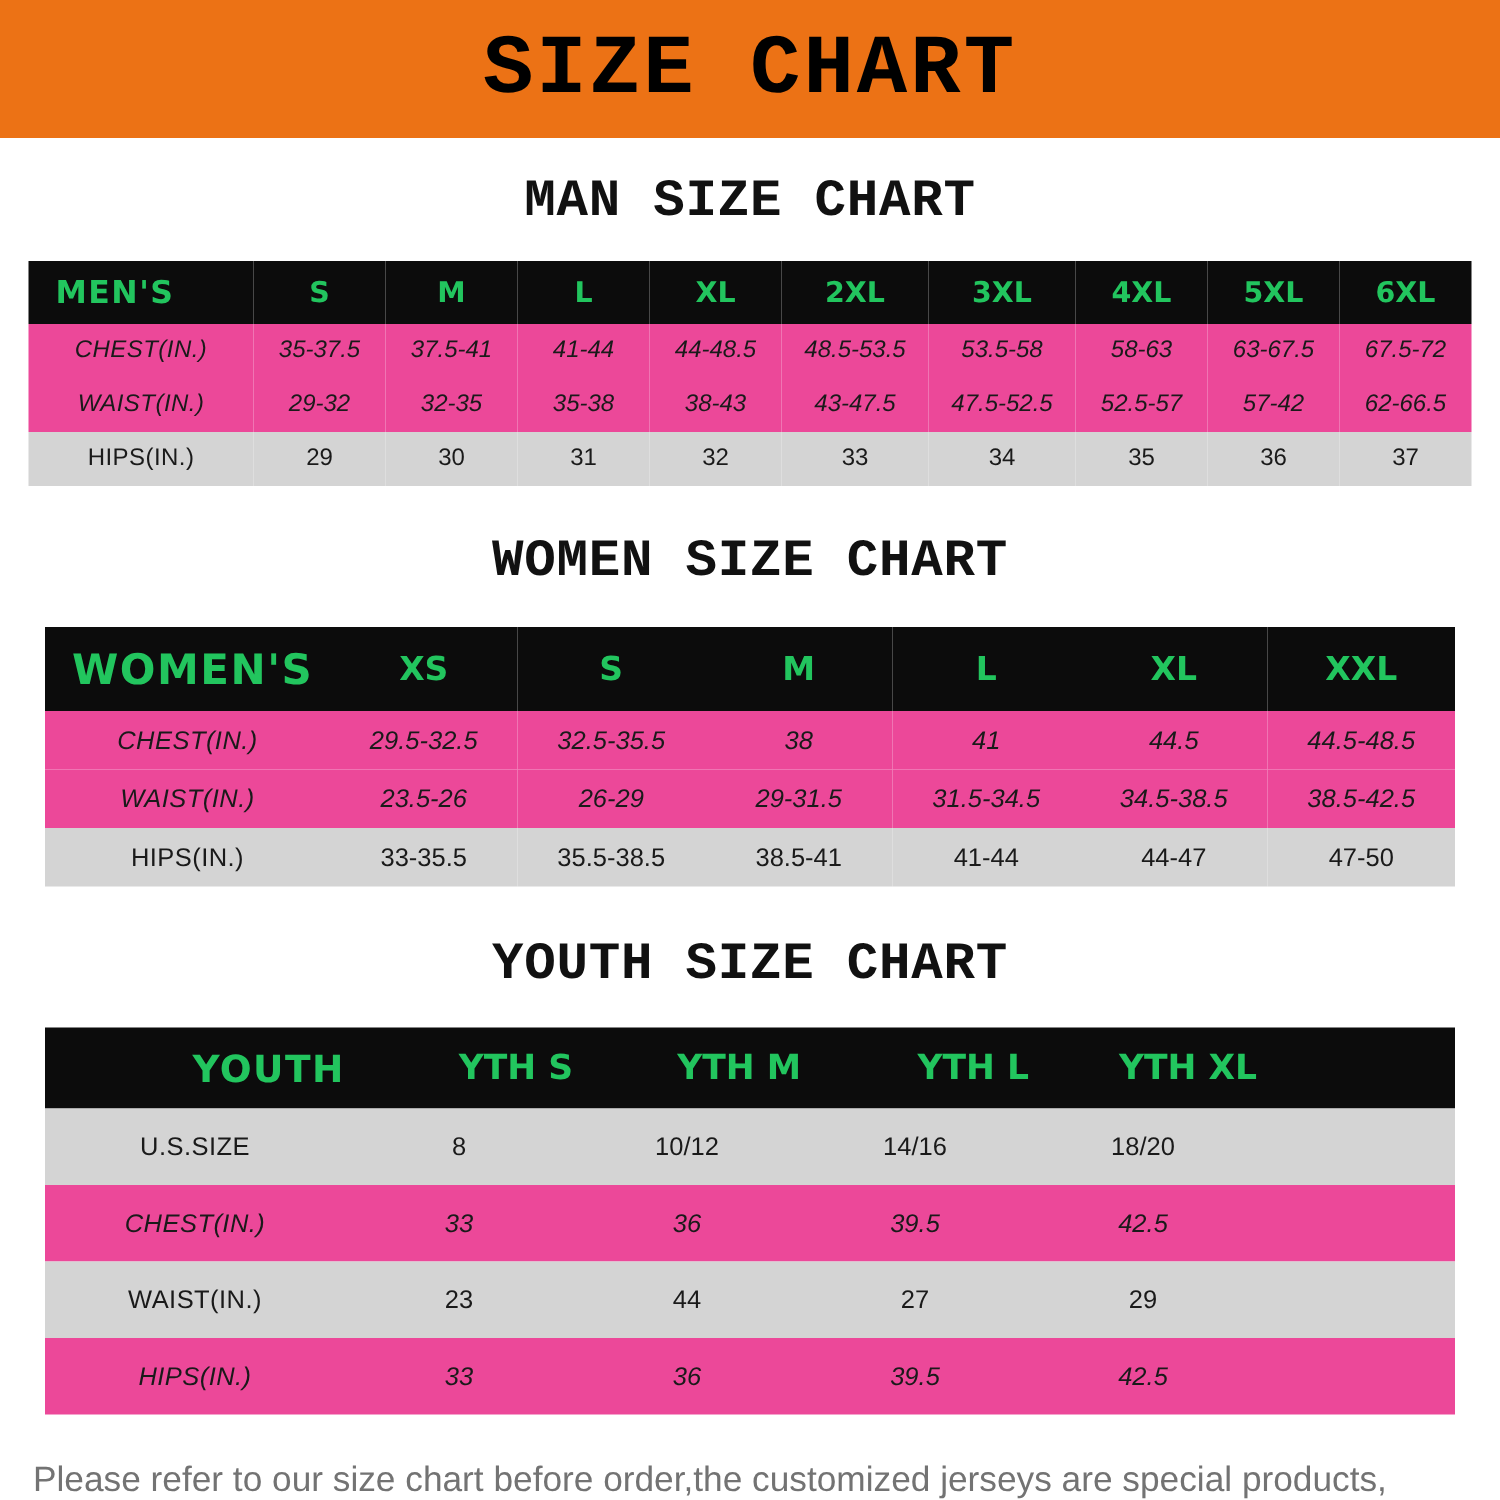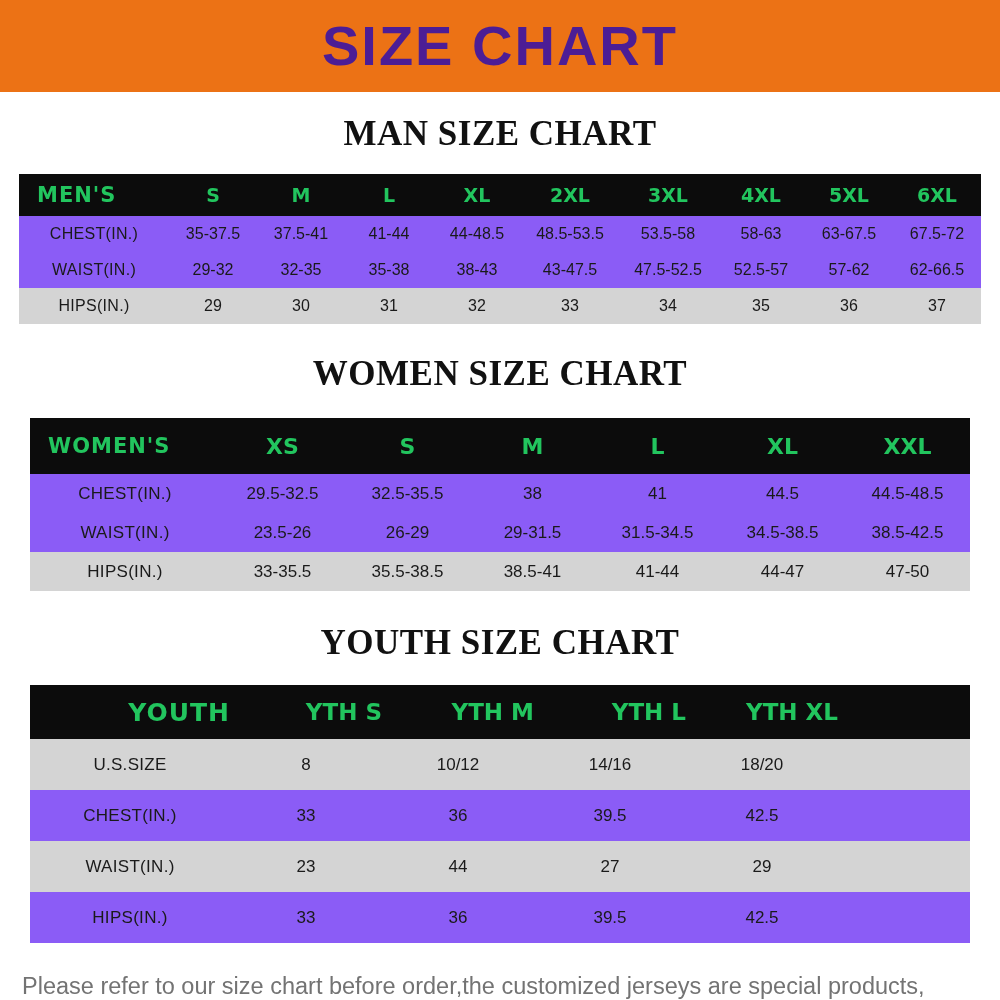--- a/index.html
+++ b/index.html
@@ -20,32 +20,32 @@
   
   .banner {
     width: 1000px;
     height: 92px;
     background: #ec7215;
     display: flex;
     align-items: center;
     justify-content: center;
   }
   .banner-title {
-    font-family: Liberation Sans, sans-serif;
+    font-family: Liberation Mono, monospace;
     font-weight: bold;
     font-size: 56px;
     letter-spacing: 2px;
-    color: #4c1d95;
+    color: #000000;
     line-height: 1;
   }
 
   
   .section-title {
     text-align: center;
-    font-family: Liberation Serif, serif;
+    font-family: Liberation Mono, monospace;
     font-weight: bold;
     color: #111111;
     letter-spacing: 0.5px;
   }
   .t-man    { font-size: 35px; margin-top: 22px; margin-bottom: 20px; }
   .t-women  { font-size: 35px; margin-top: 30px; margin-bottom: 24px; }
   .t-youth  { font-size: 35px; margin-top: 32px; margin-bottom: 22px; }
 
   
   table {
@@ -71,33 +71,33 @@
   tbody td {
     text-align: center;
     color: #1a1a1a;
     font-family: "Liberation Sans", sans-serif;
   }
   tbody td.rowhead {
     text-align: center;
     letter-spacing: 0.3px;
   }
   tbody tr.alt { background: #d4d4d4; }
-  tbody tr.plain { background: #8b5cf6; }
+  tbody tr.plain { background: #ec4899; font-style: italic; }
 
   
   #men-table { width: 940px; }
   #men-table thead th { height: 42px; font-size: 19px; }
   #men-table thead th.rowhead { font-size: 21px; padding-left: 18px; }
   #men-table tbody td { height: 36px; font-size: 16px; }
   #men-table tbody td.rowhead { font-size: 16px; }
 
   
   #women-table { width: 940px; }
   #women-table thead th { height: 56px; font-size: 22px; }
-  #women-table thead th.rowhead { font-size: 21px; padding-left: 18px; }
+  #women-table thead th.rowhead { font-size: 28px; padding-left: 18px; }
   #women-table tbody td { height: 39px; font-size: 17px; }
 
   
   #youth-table { width: 940px; }
   #youth-table thead th { height: 54px; font-size: 23px; text-align: right; }
   #youth-table thead th.rowhead { font-size: 25px; padding-left: 18px; }
   #youth-table tbody td { height: 51px; font-size: 17px; }
 
   
   .note {
@@ -163,21 +163,21 @@
         </tr>
         <tr class="plain">
           <td class="rowhead">WAIST(IN.)</td>
           <td>29-32</td>
           <td>32-35</td>
           <td>35-38</td>
           <td>38-43</td>
           <td>43-47.5</td>
           <td>47.5-52.5</td>
           <td>52.5-57</td>
-          <td>57-62</td>
+          <td>57-42</td>
           <td>62-66.5</td>
         </tr>
         <tr class="alt">
           <td class="rowhead">HIPS(IN.)</td>
           <td>29</td>
           <td>30</td>
           <td>31</td>
           <td>32</td>
           <td>33</td>
           <td>34</td>

